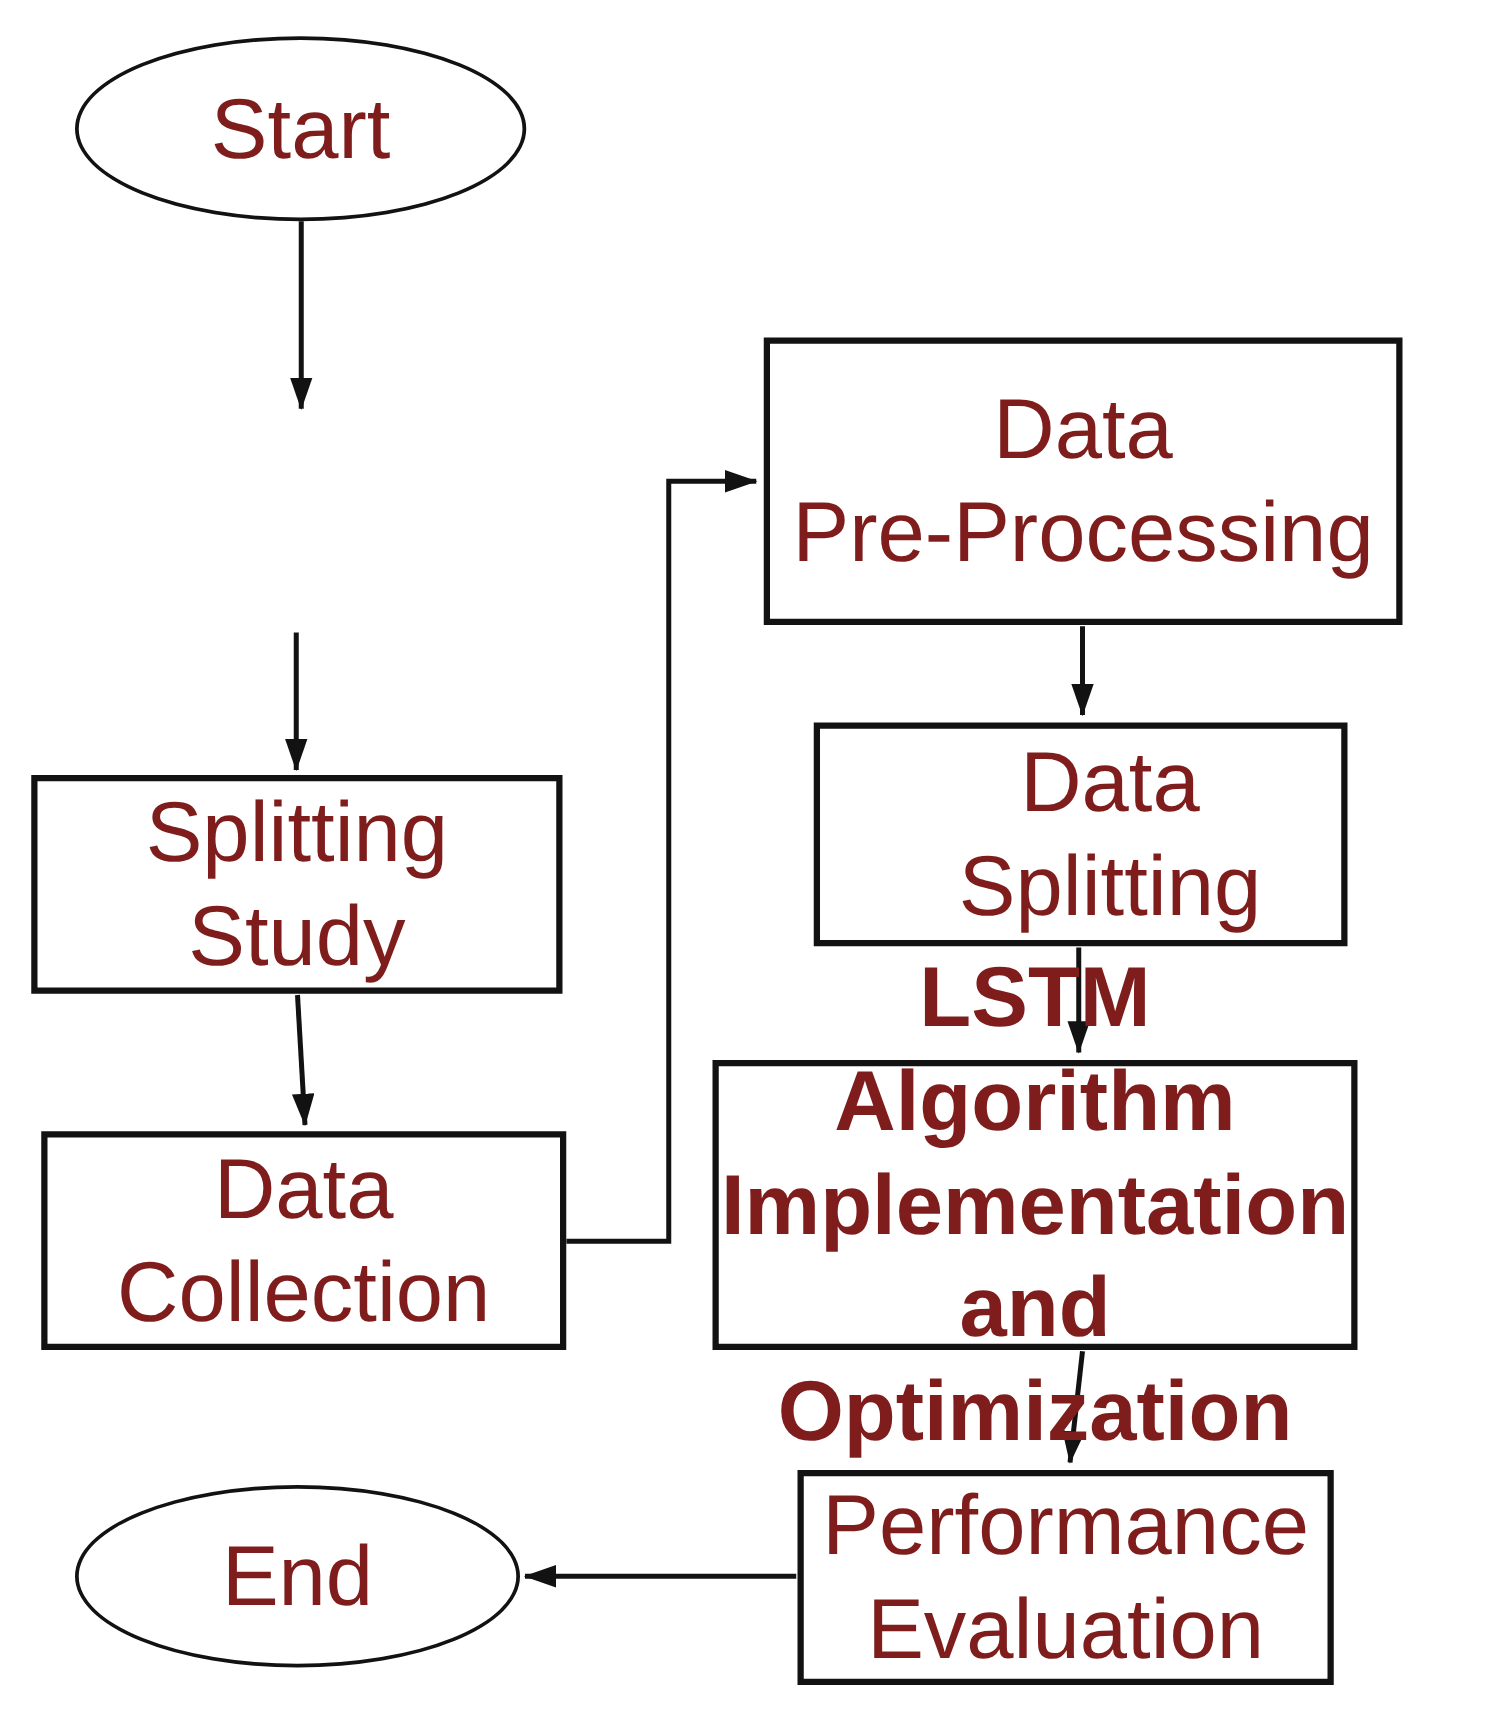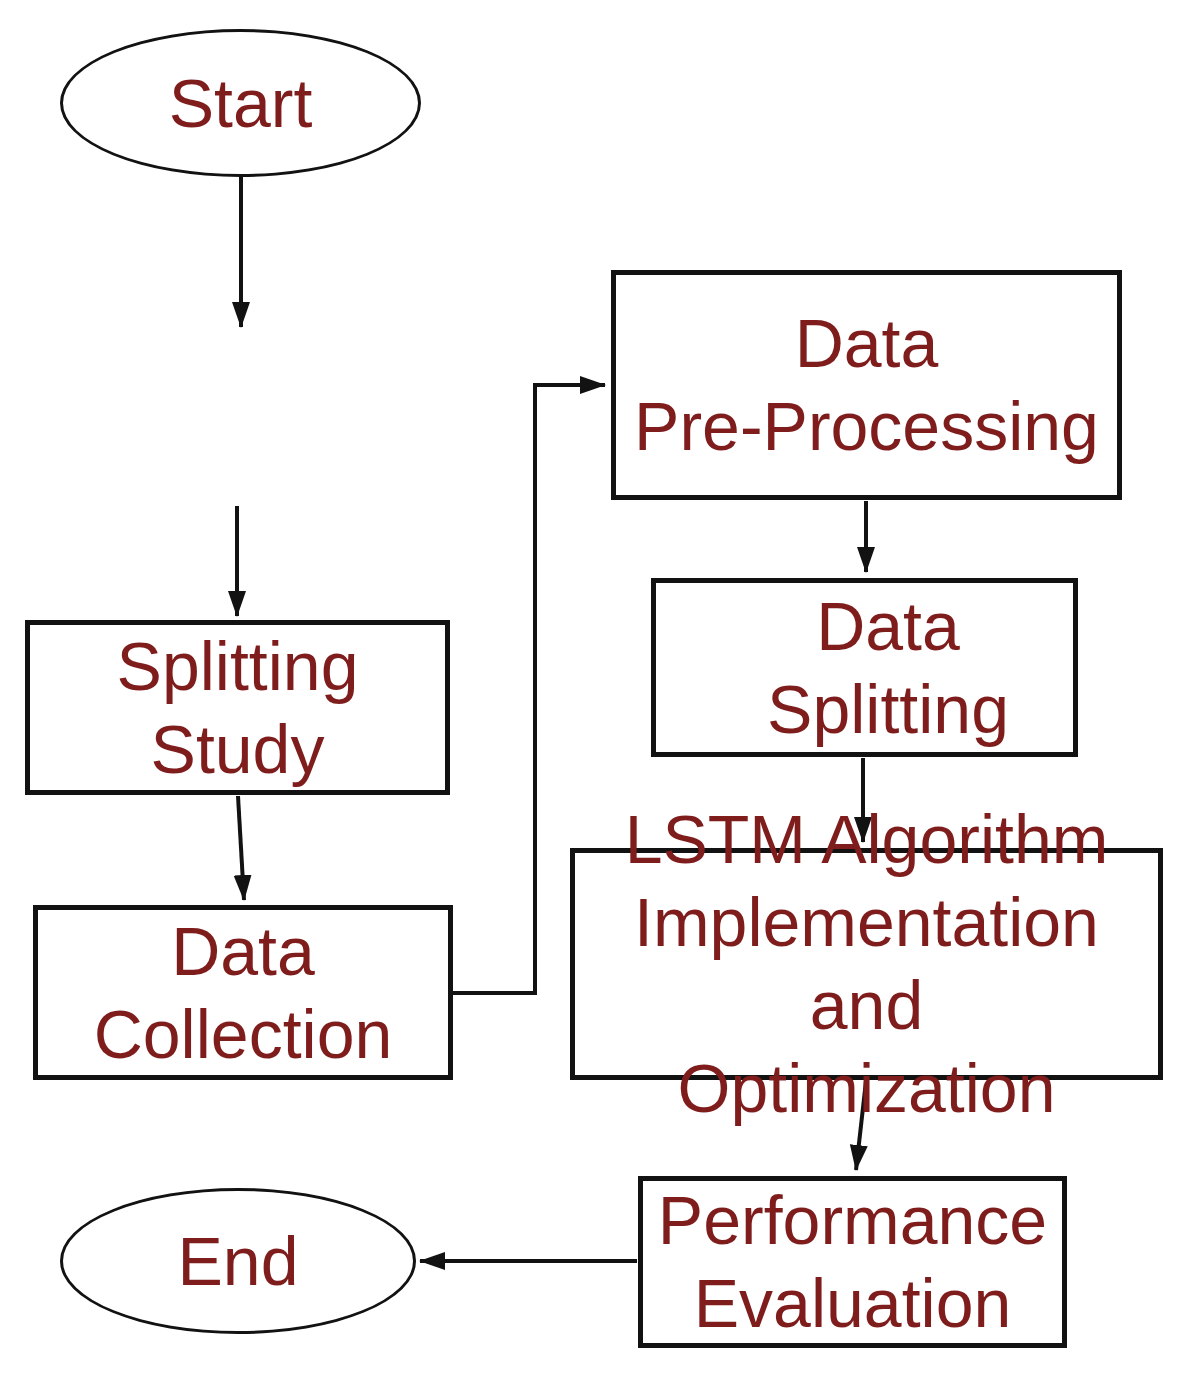--- a/index.html
+++ b/index.html
@@ -91,21 +91,21 @@
 
   <div class="node rect" style="left:611px; top:270px; width:511px; height:230px;">
     <span class="label">Data
 Pre-Processing</span>
   </div>
 
   <div class="node rect" style="left:651px; top:578px; width:427px; height:179px;padding-left:47px;">
     <span class="label">Data Splitting</span>
   </div>
 
-  <div class="node rect" style="left:570px; top:848px; width:593px; height:232px;">
+  <div class="node rect" style="left:570px; top:848px; width:516px; height:232px;font-weight:bold;">
     <span class="label">LSTM Algorithm
 Implementation and
 Optimization</span>
   </div>
 
   <div class="node rect" style="left:638px; top:1176px; width:429px; height:172px;">
     <span class="label">Performance
 Evaluation</span>
   </div>
 

